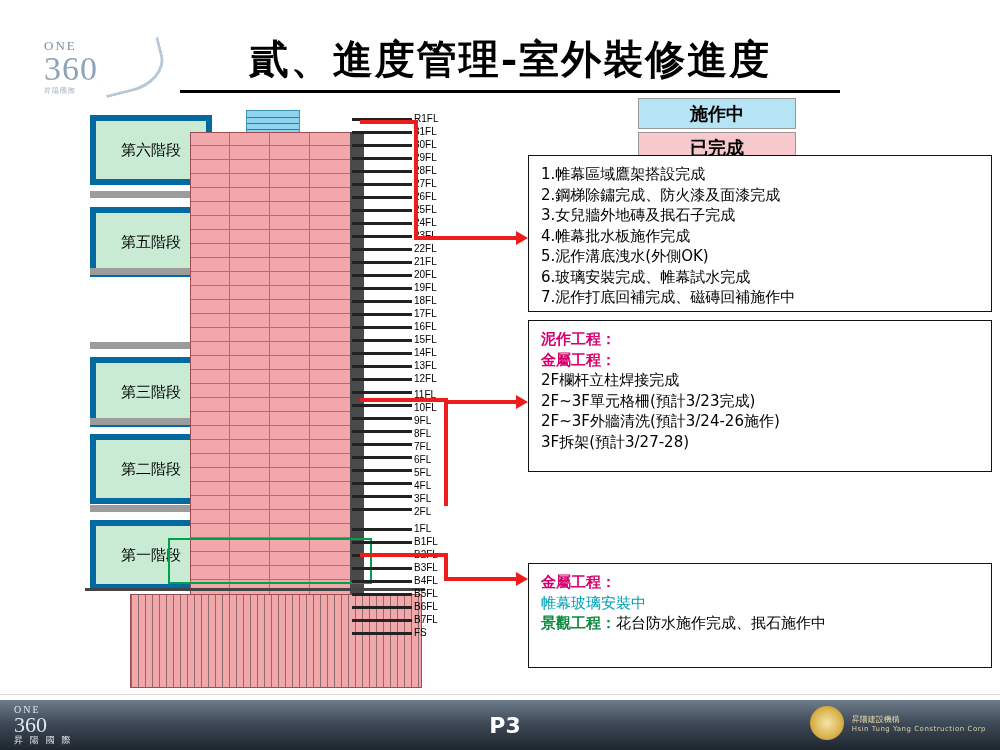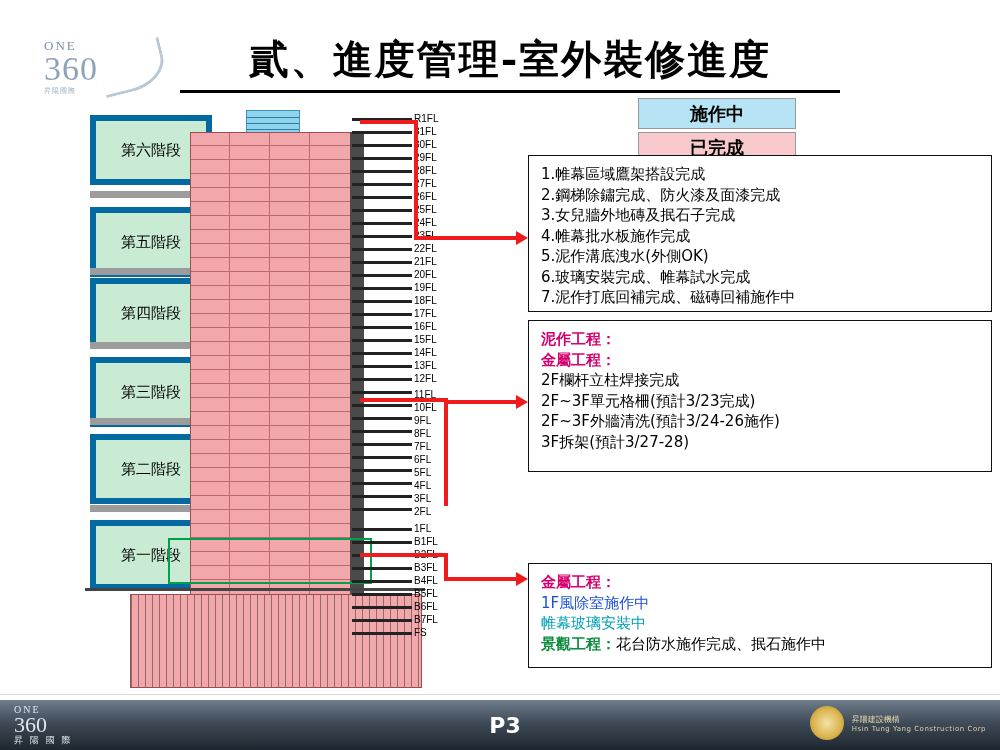--- a/index.html
+++ b/index.html
@@ -102,21 +102,20 @@
 
   <div class="title">貳、進度管理-室外裝修進度</div>
 
   <div class="legend">
     <div class="doing">施作中</div>
     <div class="done">已完成</div>
   </div>
 
   <div class="stage" style="top:115px">第六階段</div>
   <div class="stage" style="top:207px">第五階段</div>
-  <div class="stage" style="top:278px">第四階段</div>
   <div class="stage" style="top:357px">第三階段</div>
   <div class="stage" style="top:434px">第二階段</div>
   <div class="stage" style="top:520px">第一階段</div>
 
   <div class="stage-band" style="top:191px"></div>
   <div class="stage-band" style="top:268px"></div>
   <div class="stage-band" style="top:342px"></div>
   <div class="stage-band" style="top:418px"></div>
   <div class="stage-band" style="top:505px"></div>
 
@@ -284,21 +283,20 @@
     <p class="c-pink">泥作工程：</p>
     <p class="c-pink">金屬工程：</p>
     <p>2F欄杆立柱焊接完成</p>
     <p>2F~3F單元格柵(預計3/23完成)</p>
     <p>2F~3F外牆清洗(預計3/24-26施作)</p>
     <p>3F拆架(預計3/27-28)</p>
   </div>
 
   <div class="box" style="top:563px;width:464px;height:105px">
     <p class="c-pink">金屬工程：</p>
-    <p class="c-blue">1F風除室施作中</p>
     <p class="c-cyan">帷幕玻璃安裝中</p>
     <p><span class="c-green">景觀工程：</span><span>花台防水施作完成、抿石施作中</span></p>
   </div>
 
   <div class="sep"></div>
   <div class="footer">
     <div class="f-logo">
       <div class="one">ONE</div>
       <div class="num">360</div>
       <div class="sub">昇 陽 國 際</div>

